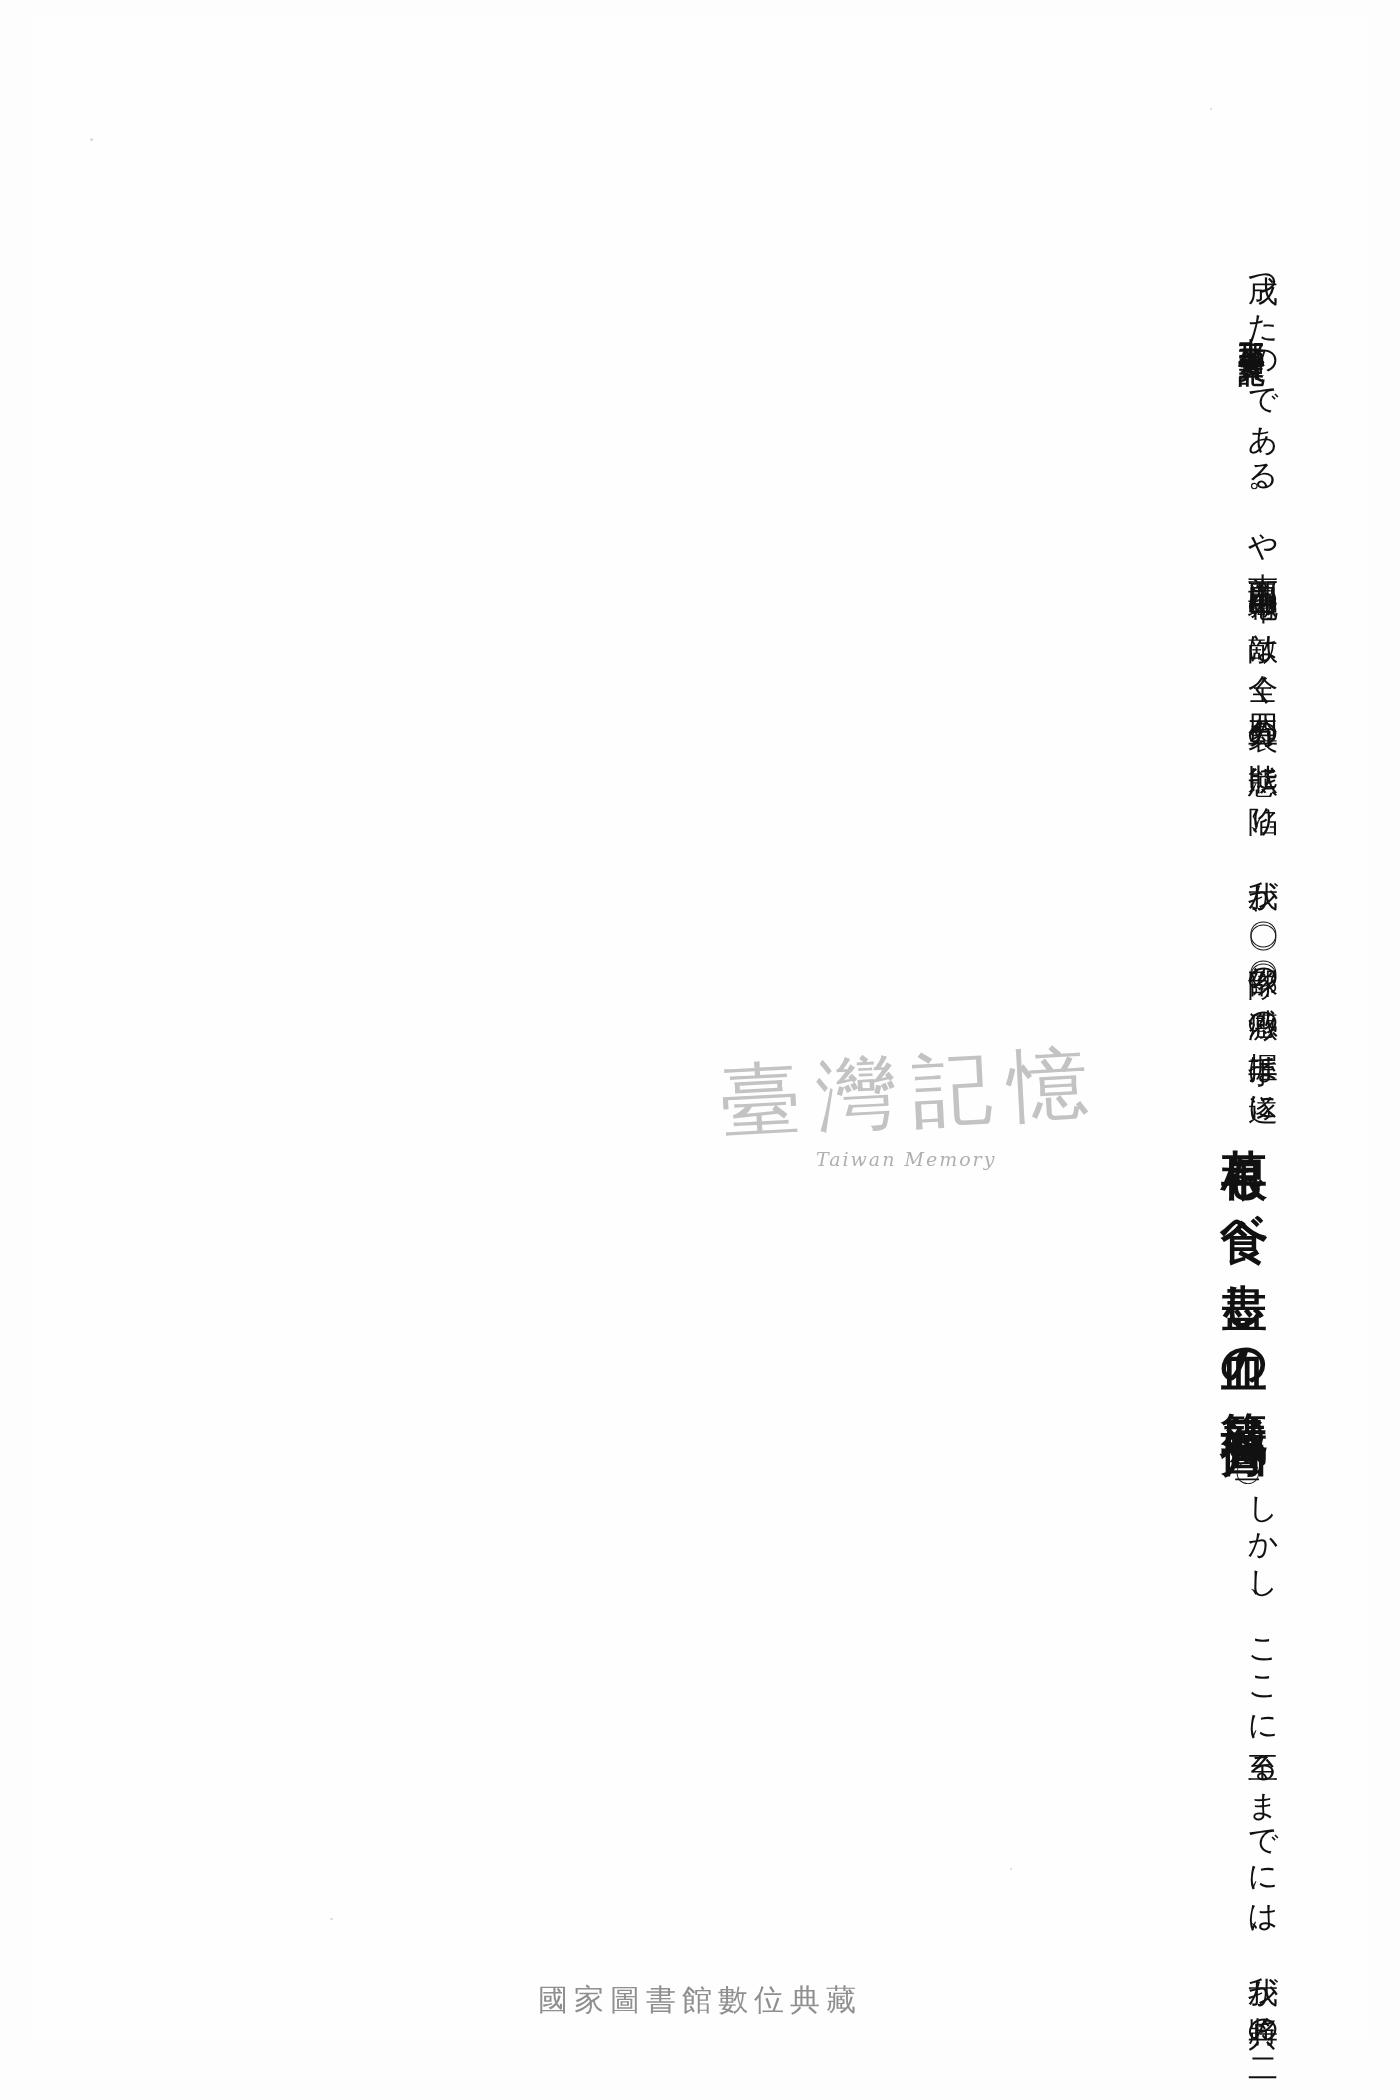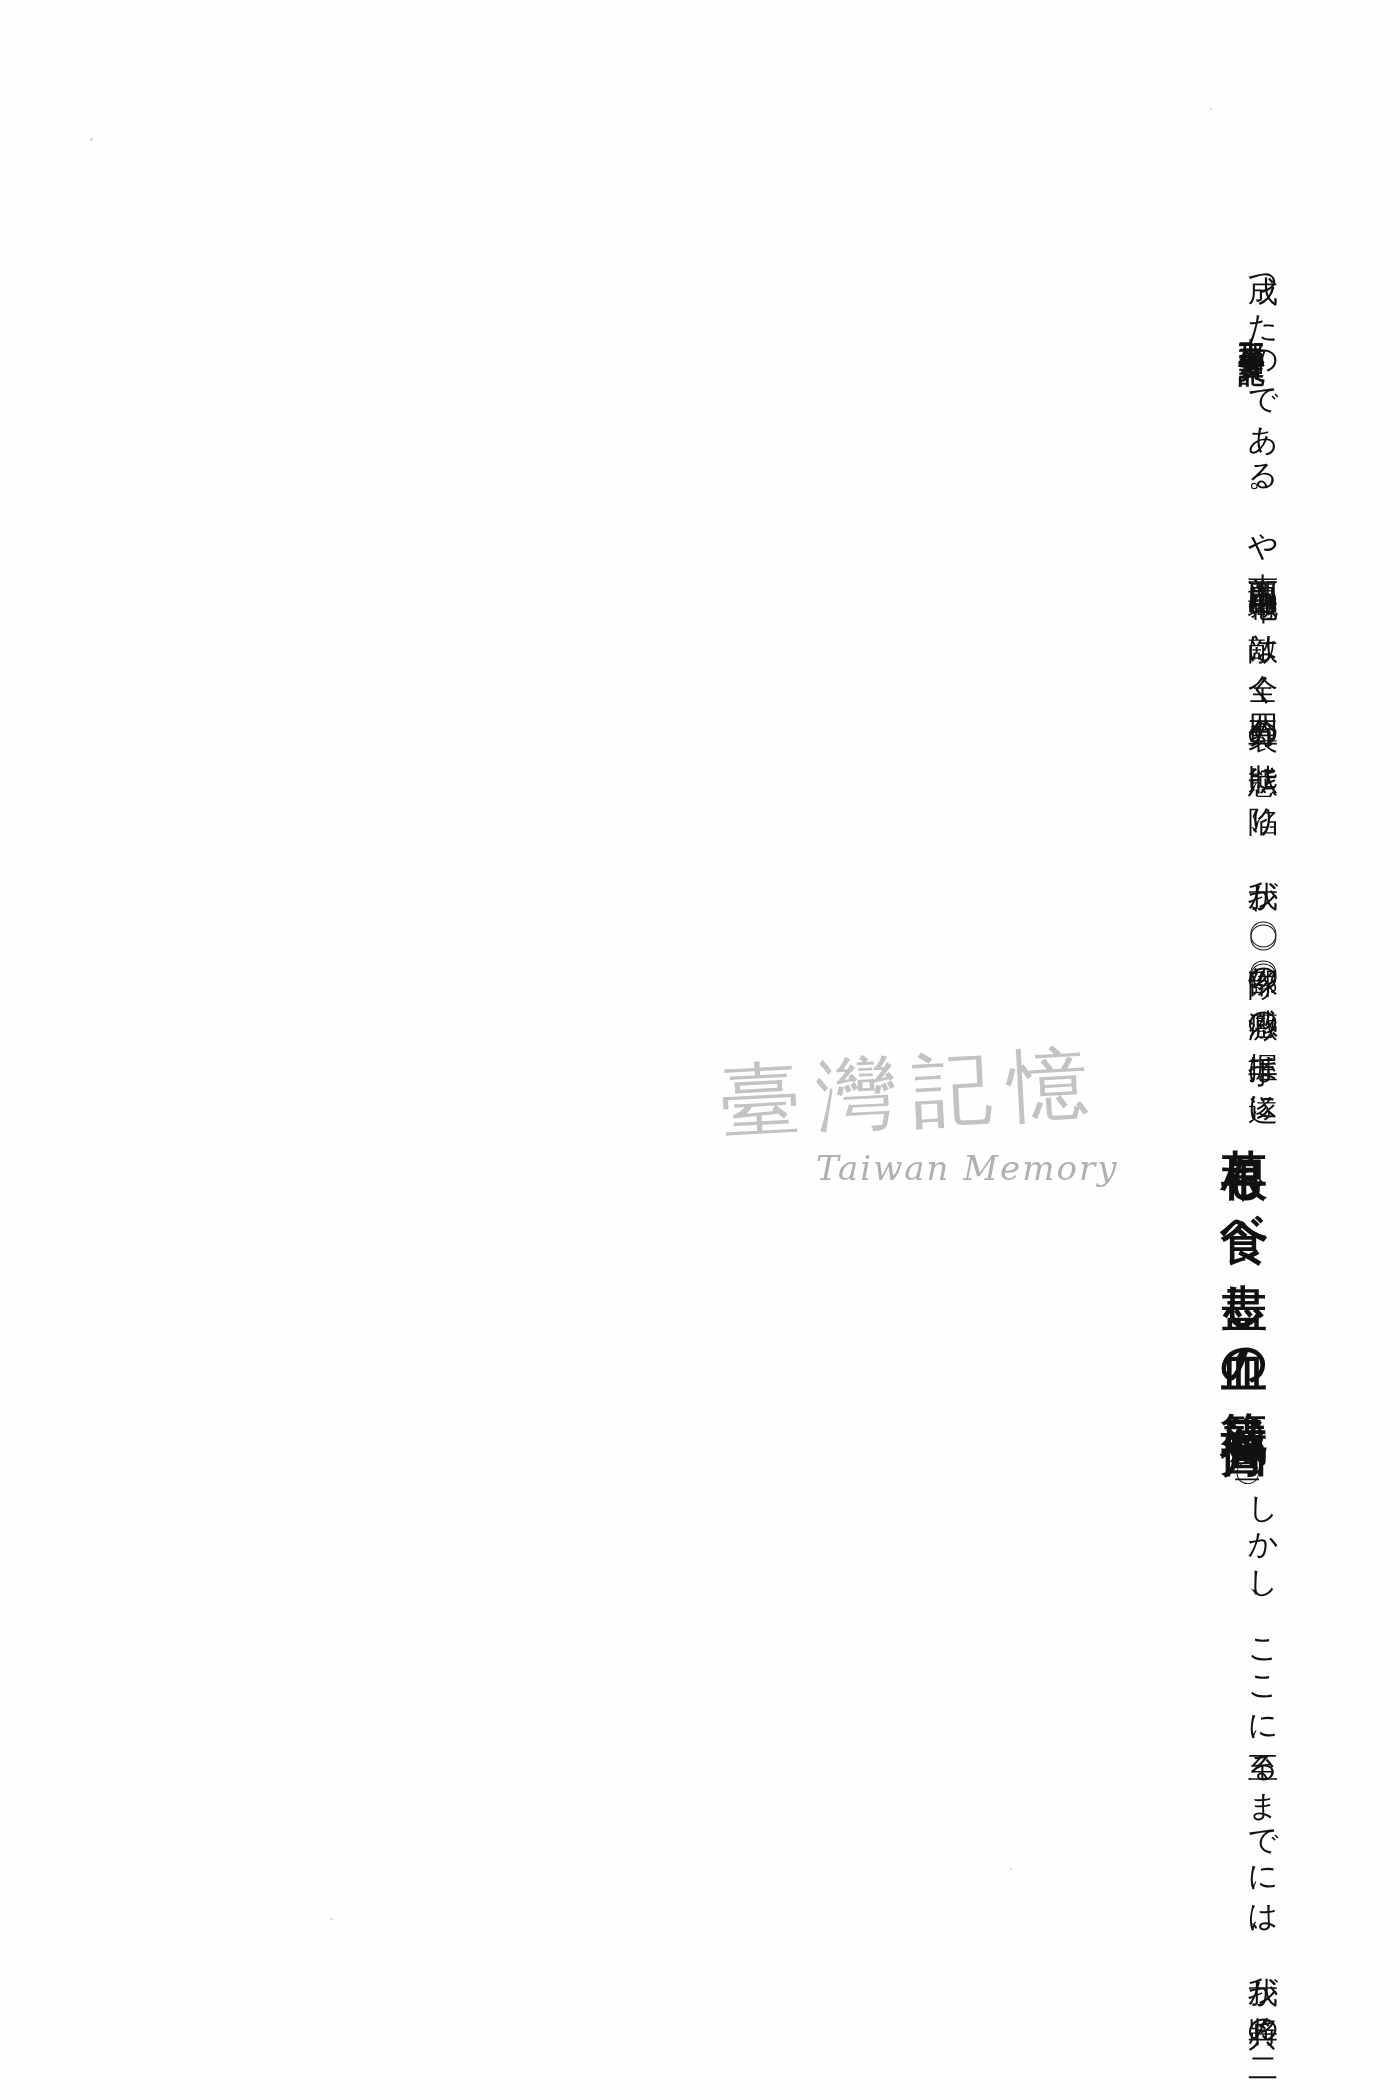--- a/index.html
+++ b/index.html
@@ -103,21 +103,21 @@
   #watermark .wm-cjk {
     font-size: 80px;
     color: #b9b9b9;
     letter-spacing: 16px;
     font-family: "DejaVu Serif", "Liberation Serif", serif;
     transform: rotate(-3deg);
     display: block;
     opacity: 0.85;
   }
   #watermark .wm-en {
-    font-size: 34px;
+    font-size: 19px;
     color: #b0b0b0;
     letter-spacing: 2px;
     font-family: "DejaVu Serif", "Liberation Serif", serif;
     font-style: italic;
     display: block;
     margin-top: 2px;
     margin-left: 96px;
   }
   
   #footer-stamp {
@@ -162,13 +162,14 @@
       <span class="wm-en">Taiwan Memory</span>
     </div>
 
     <div class="speck" style="left:60px; top:120px; width:3px; height:3px;"></div>
     <div class="speck" style="left:1180px; top:90px; width:2px; height:2px;"></div>
     <div class="speck" style="left:300px; top:1900px; width:3px; height:2px;"></div>
     <div class="speck" style="left:980px; top:1850px; width:2px; height:2px;"></div>
 
   </div>
 
+  <div id="footer-stamp">國家圖書館數位典藏</div>
 </div>
 
 </body></html>

